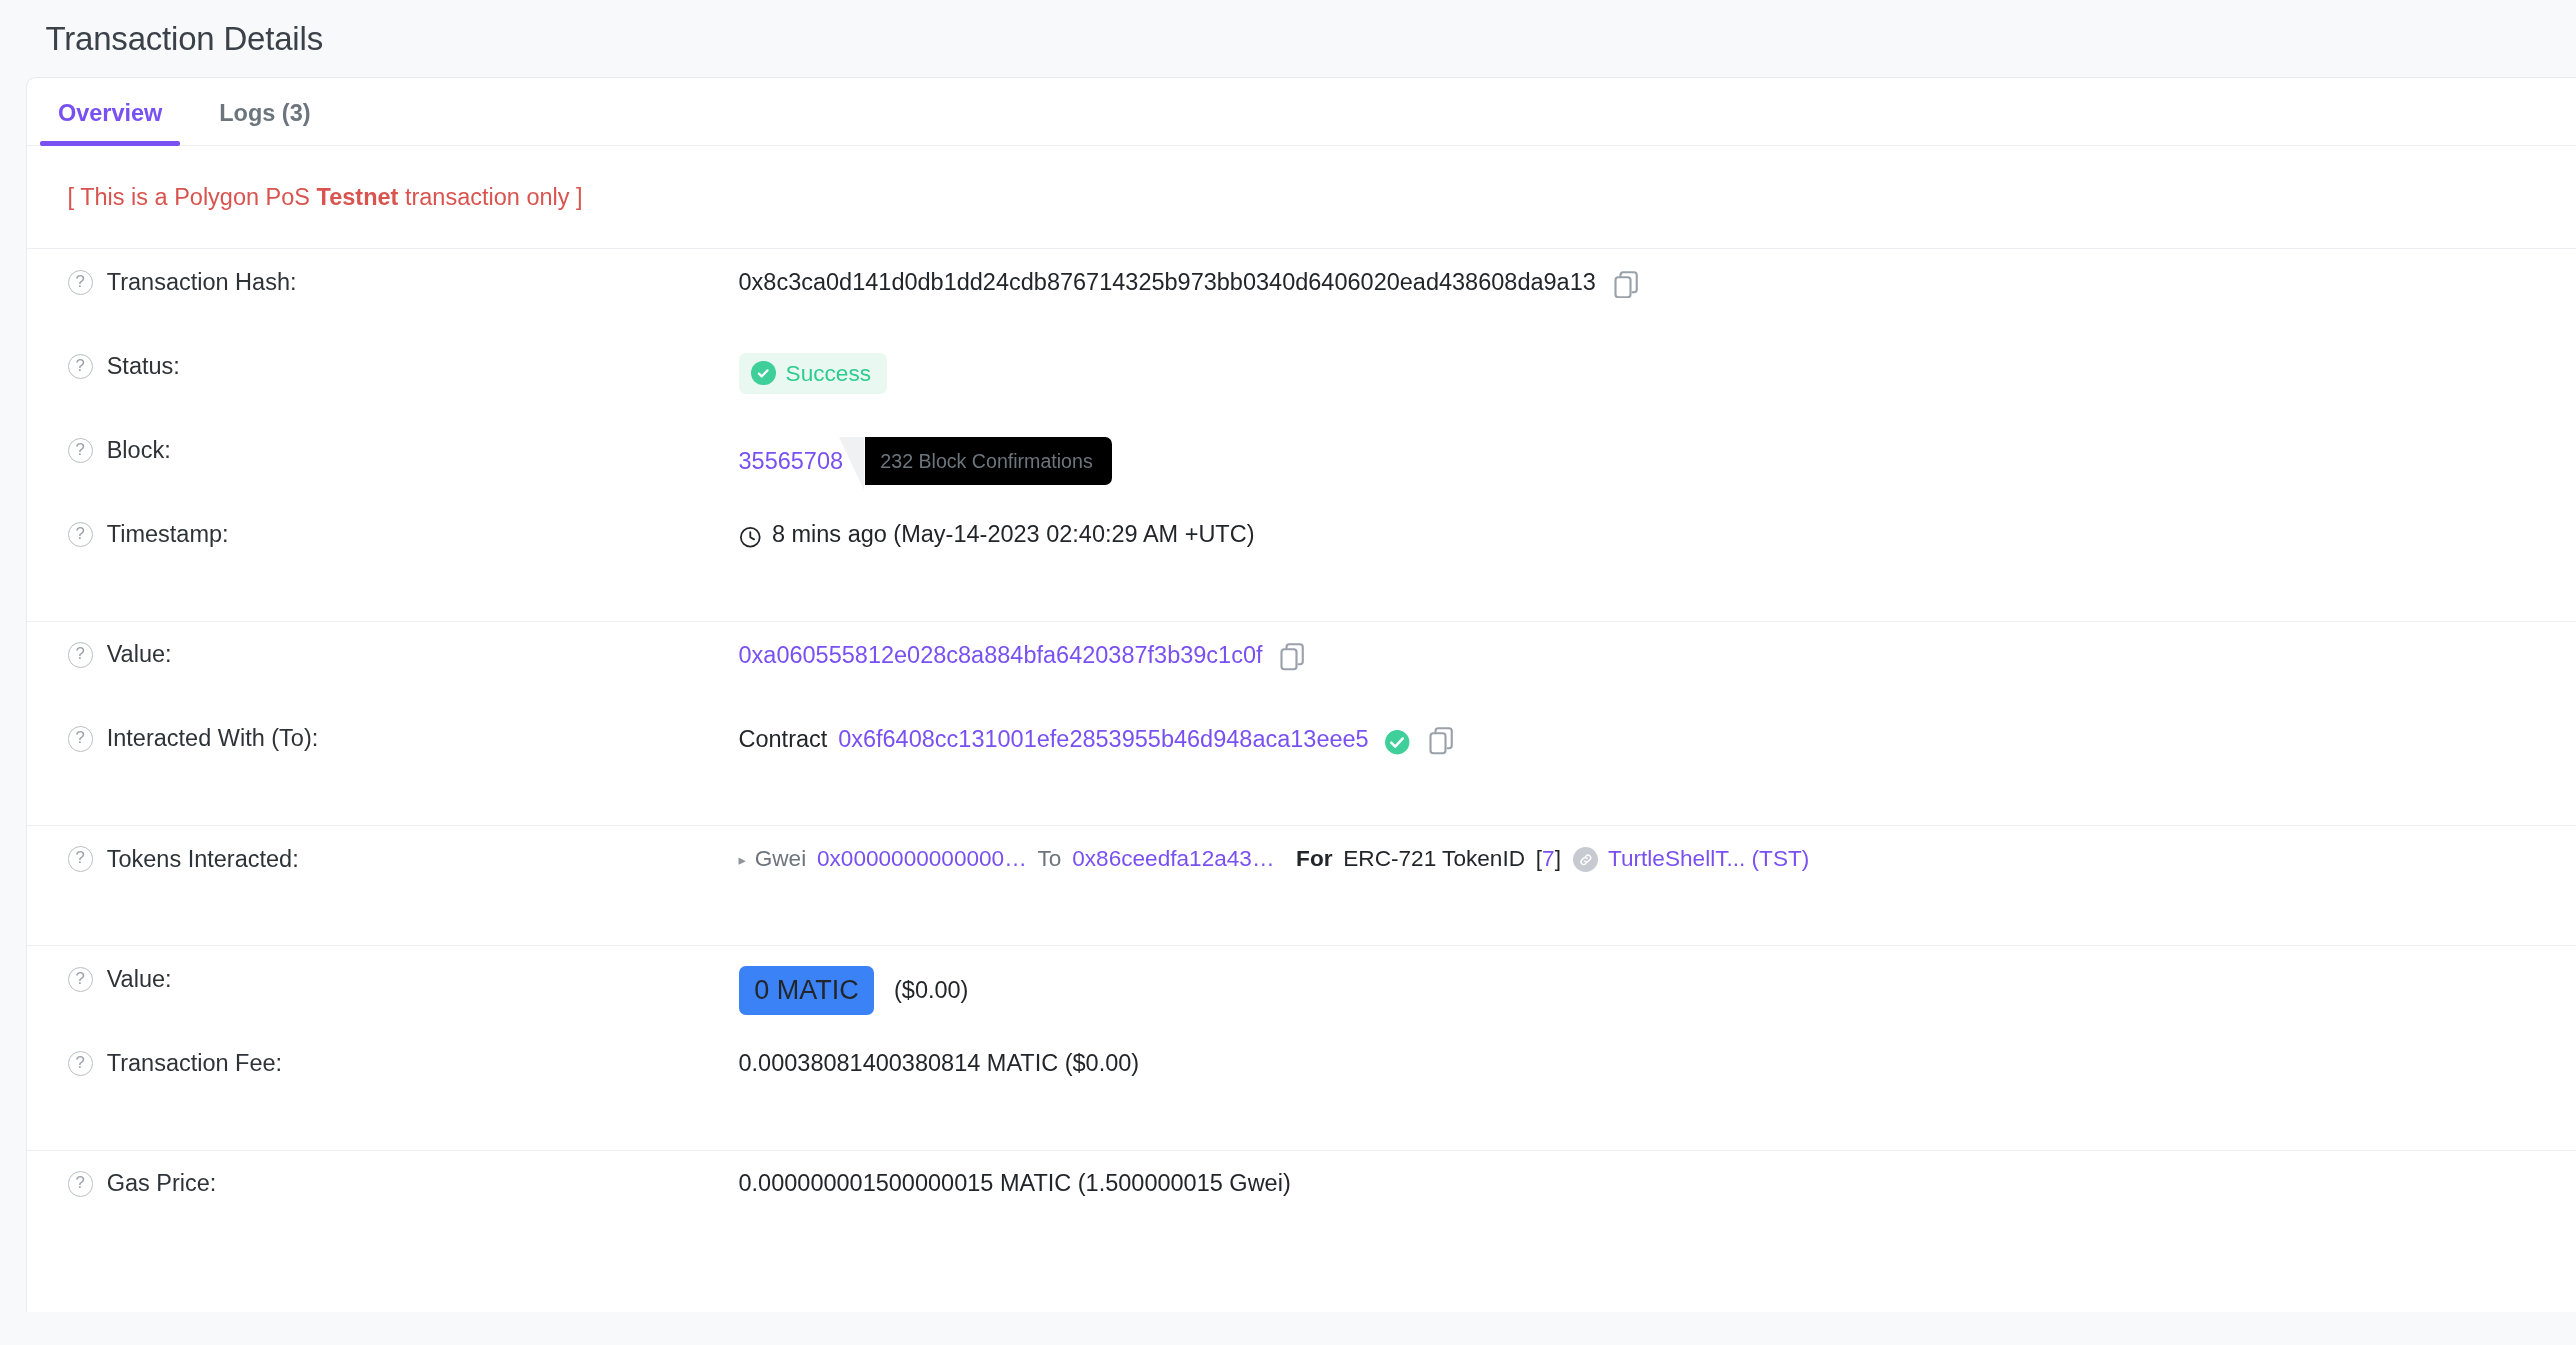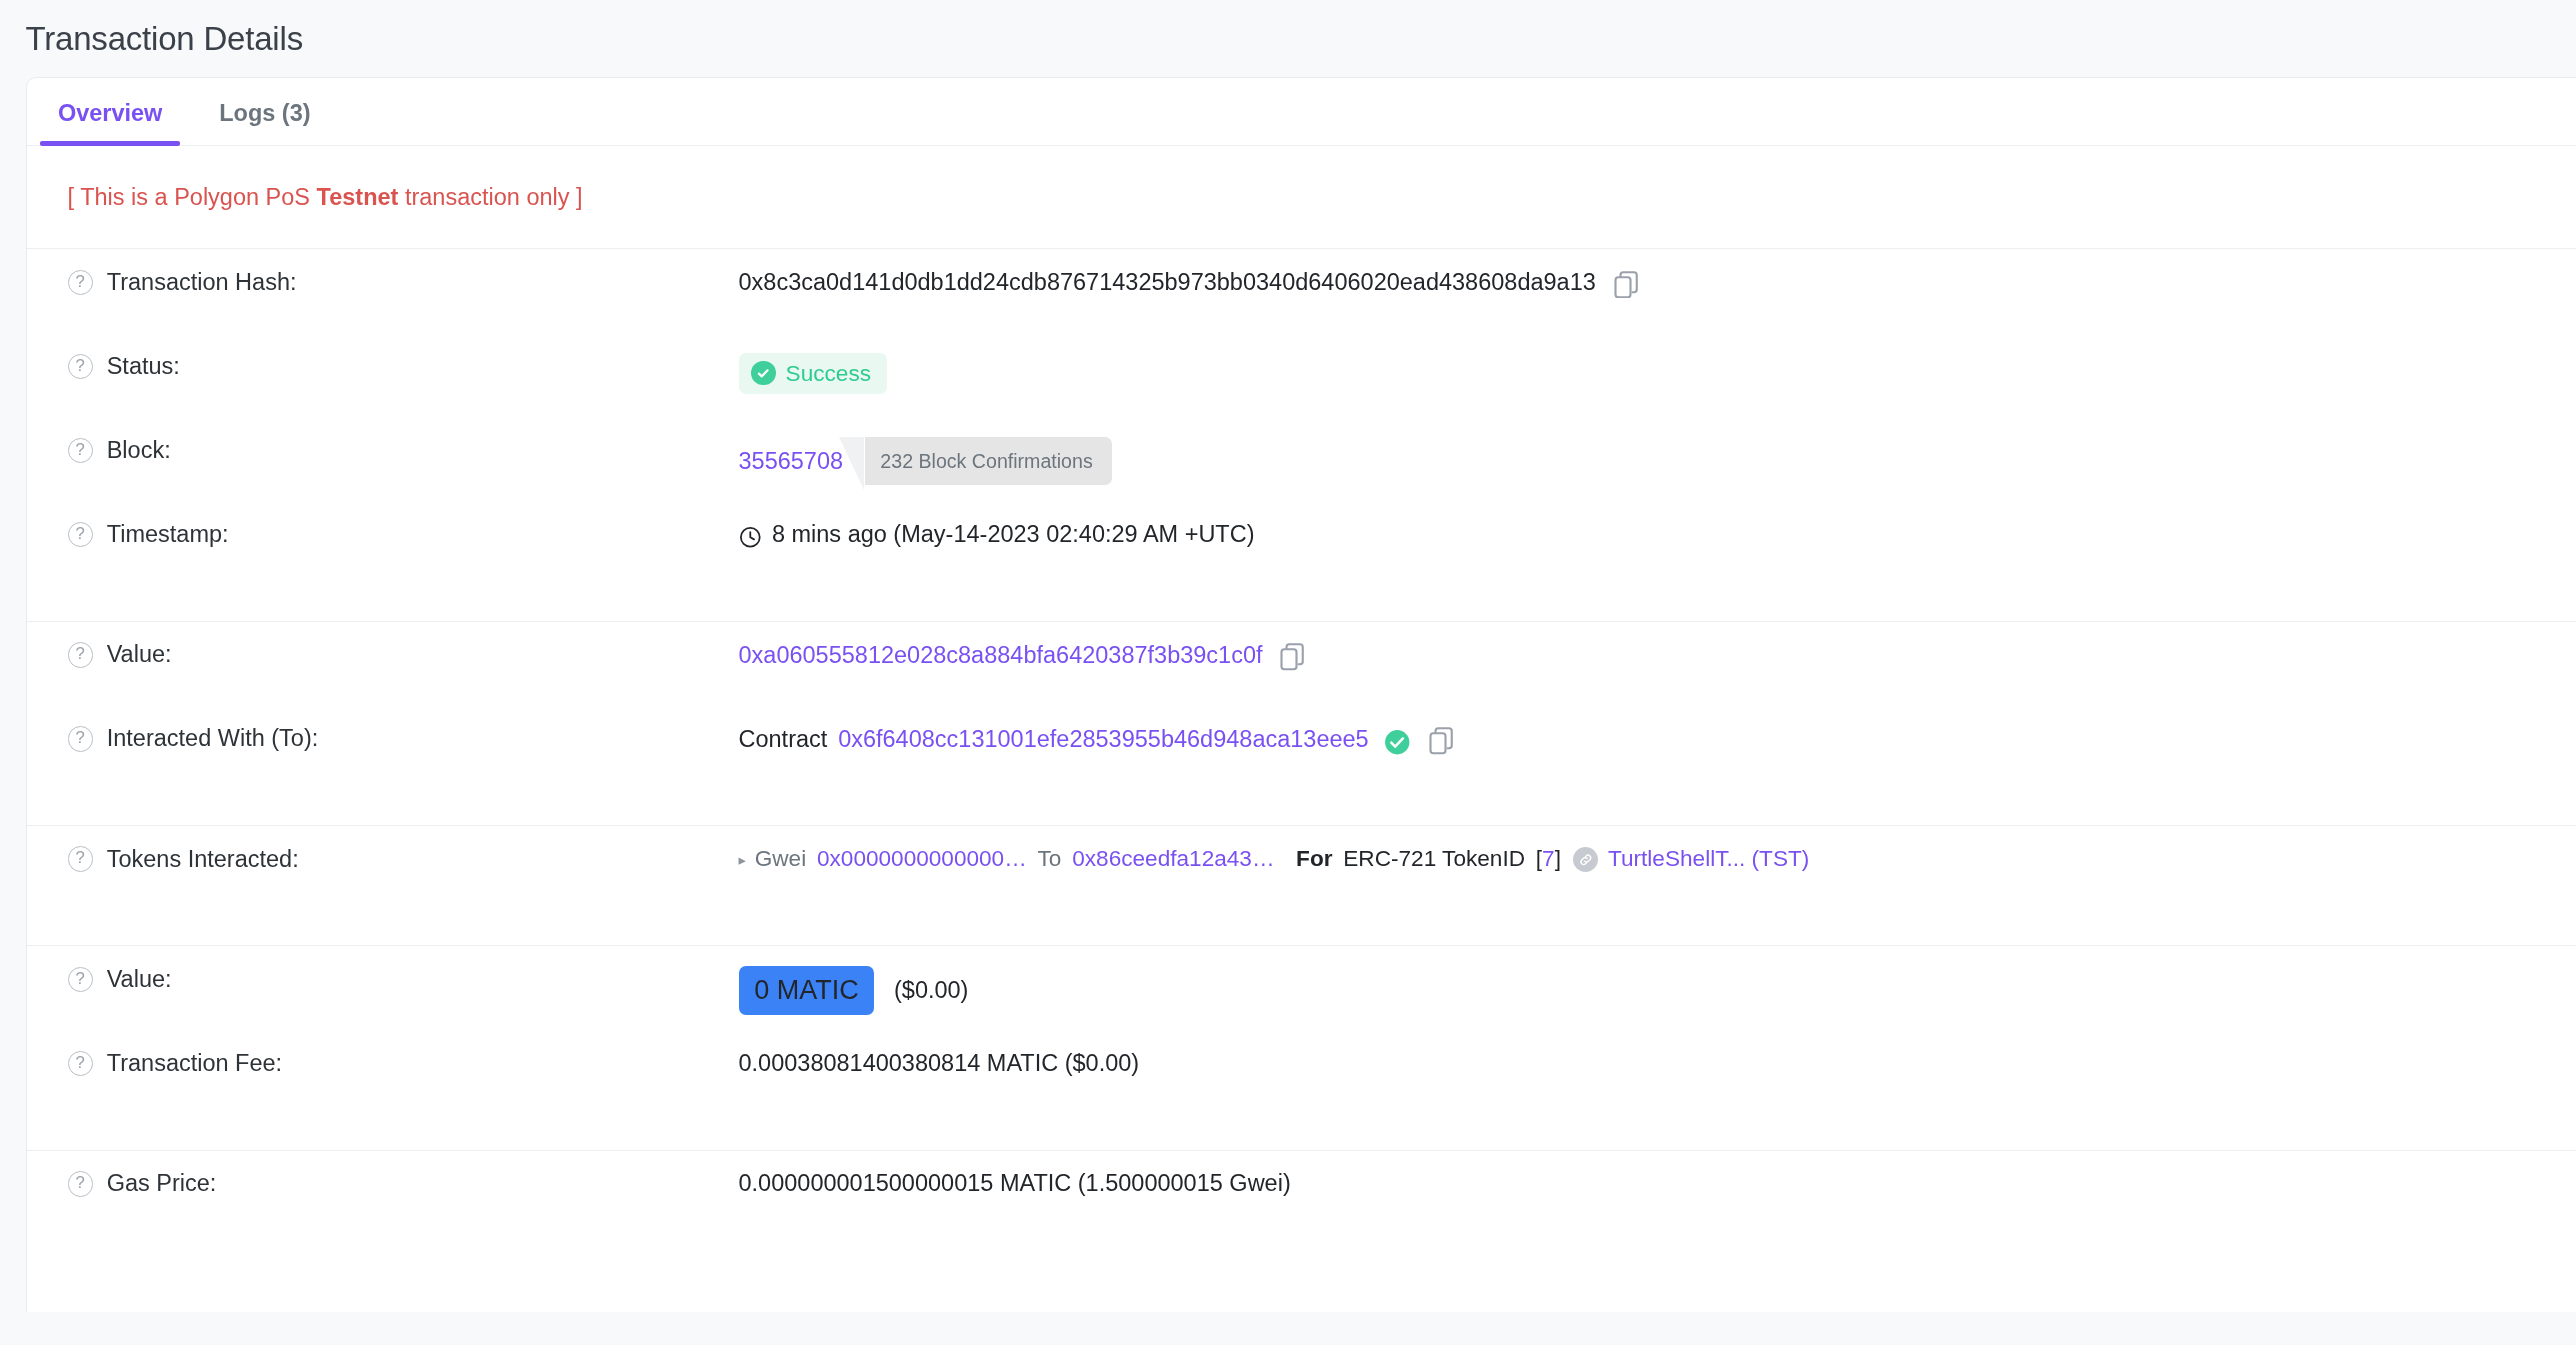--- a/index.html
+++ b/index.html
@@ -11,20 +11,21 @@
     background: #f8f9fb;
     font-family: "Liberation Sans", sans-serif;
     -webkit-font-smoothing: antialiased;
   }
 
   .page {
     width: 2576px;
     height: 1312px;
     position: relative;
     overflow: hidden;
+    padding-left: 20px;
   }
 
   
   .page-header {
     height: 77px;
     padding: 0 0 0 25.5px;
     display: flex;
     align-items: center;
     background: #f8f9fb;
   }
@@ -169,21 +170,21 @@
   .check-circle svg { display: block; }
 
   
   .link { color: #7950f2; text-decoration: none; cursor: pointer; }
 
   .block-wrap { display: inline-flex; align-items: center; }
   .block-num { font-size: 23.5px; margin-right: 0; }
   .confirm-chip {
     position: relative;
     margin-left: 21.6px;
-    background: #e5e5e5;
+    background: #000000;
     color: #6c757d;
     font-size: 19.6px;
     padding: 12.8px 19.6px 12.8px 15.7px;
     border-radius: 0 6.9px 6.9px 0;
     white-space: nowrap;
   }
   .confirm-chip::before {
     content: "";
     position: absolute;
     left: -25.5px;

